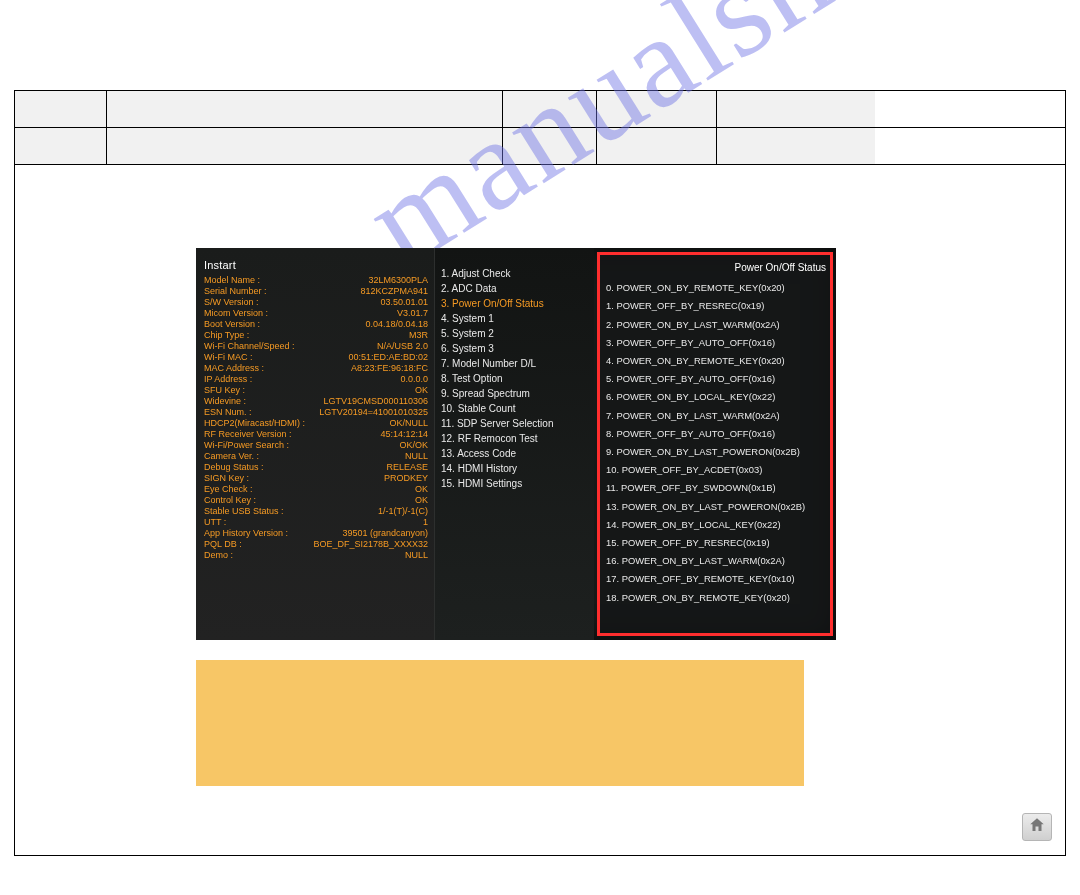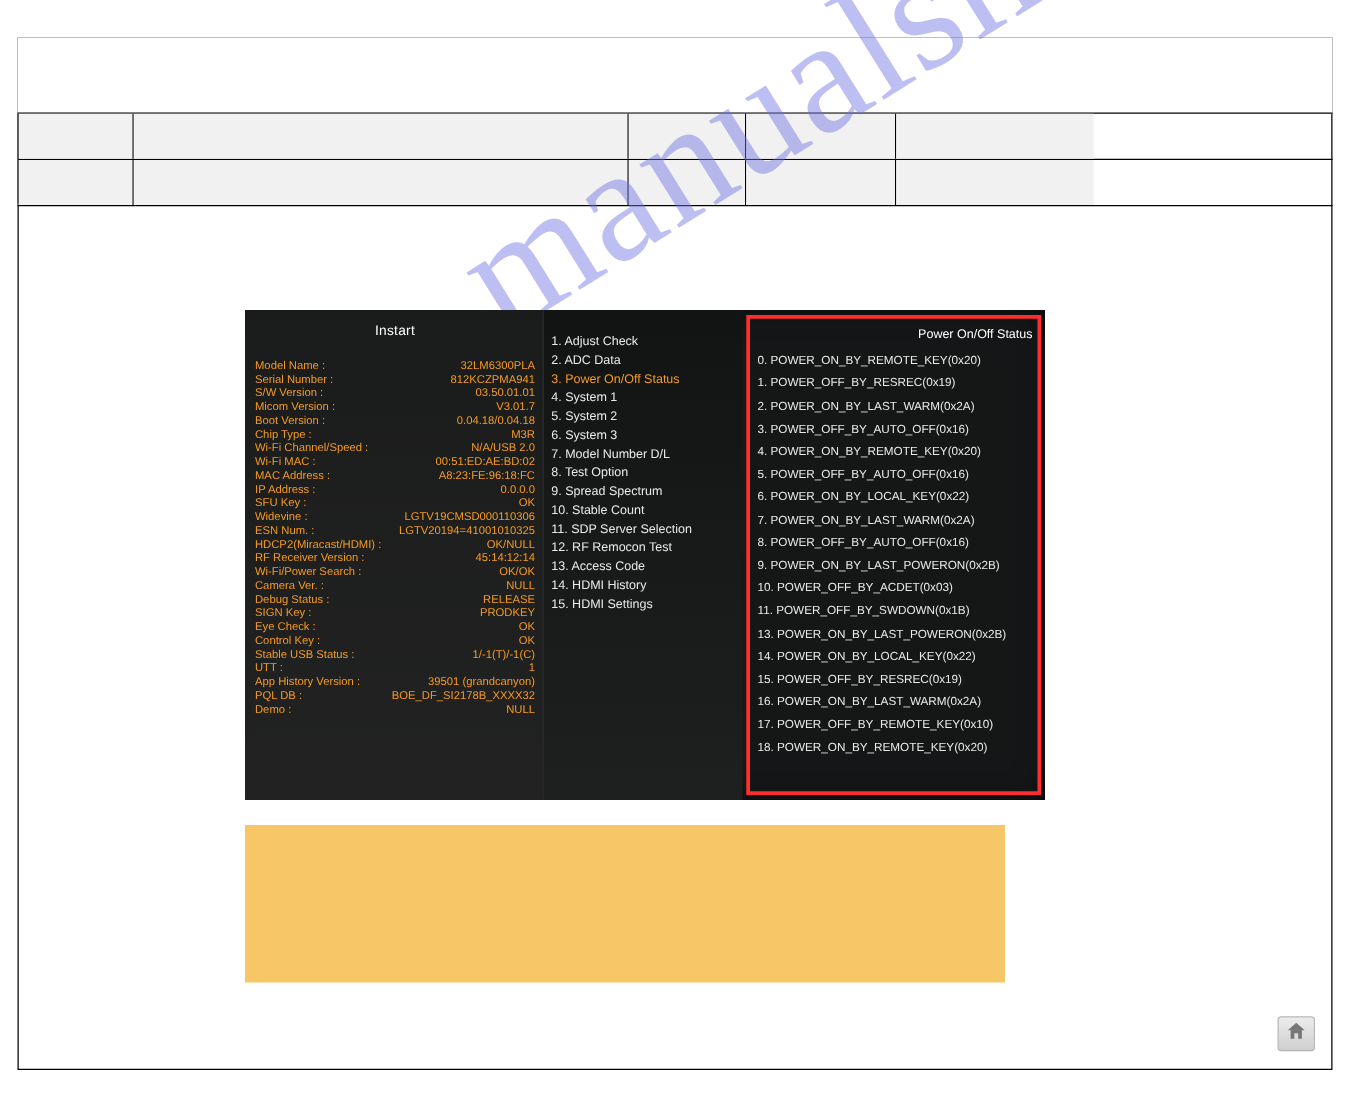--- a/index.html
+++ b/index.html
@@ -16,21 +16,21 @@
   .hdr-row .c4{width:94px}
   .hdr-row .c5{width:120px}
   .hdr-row .c6{width:158px;border-right:none}
   
   .hdr-row.r2 .hdr-cell{height:36px}
   .big-title{height:60px;border-bottom:1px solid #000;background:#fff}
   
   .shot{position:absolute;left:196px;top:248px;width:640px;height:392px;background:#171918;box-shadow:inset 0 0 30px rgba(0,0,0,.7);overflow:hidden}
   .shot *{font-family:Arial,Helvetica,sans-serif}
   .col-left{position:absolute;left:0;top:0;width:238px;height:100%;font-size:9px;line-height:11px;color:#f59a24;padding:12px 6px 6px 8px;box-sizing:border-box;background:linear-gradient(180deg,#1a1c1b,#222)}
-  .col-left .title{color:#fff;text-align:center;font-size:11px;margin-bottom:16px;letter-spacing:.2px}
+  .col-left .title{color:#fff;text-align:left;font-size:11px;margin-bottom:4px;letter-spacing:.2px}
   .kv{display:flex;justify-content:space-between;white-space:nowrap}
   .kv .k{color:#f59a24}
   .kv .v{color:#f59a24;text-align:right}
   .col-mid{position:absolute;left:238px;top:0;width:160px;height:100%;border-left:1px solid #2d2f2e;color:#e9e9e9;font-size:10px;line-height:15px;padding:18px 4px 4px 6px;box-sizing:border-box;background:linear-gradient(180deg,#121413,#1d201f)}
   .col-mid .item.hi{color:#f59a24}
   .col-right{position:absolute;right:3px;top:4px;width:236px;height:384px;border:3px solid #ff2e2e;box-sizing:border-box;background:rgba(20,22,24,.6);padding:4px 4px 2px 6px;color:#e9e9e9;font-size:9.4px;line-height:18.2px}
   .col-right .rtitle{text-align:right;color:#fff;font-size:10px;margin-bottom:2px}
   .col-right .row{white-space:nowrap}
   
   .callout{position:absolute;left:196px;top:660px;width:608px;height:126px;background:#f7c666}

